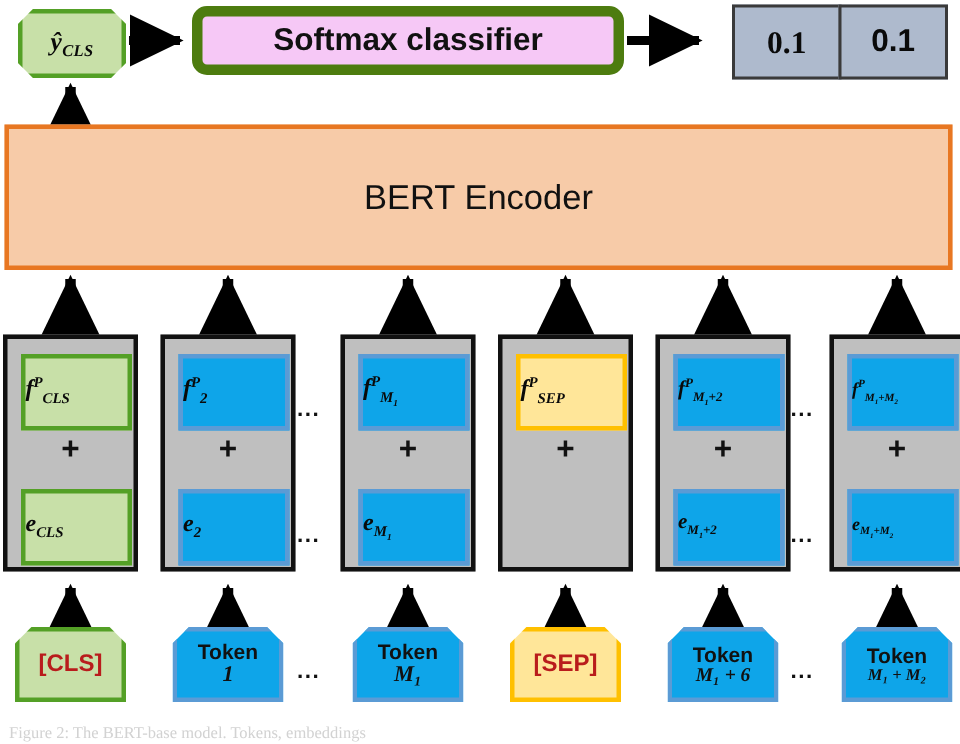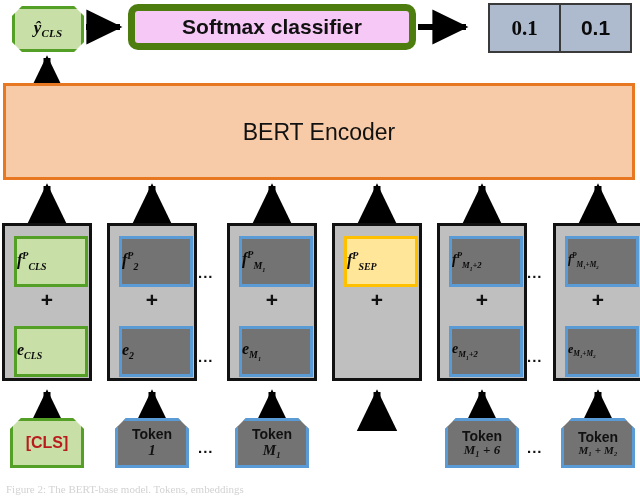--- a/index.html
+++ b/index.html
@@ -89,21 +89,21 @@
     display: flex; align-items: center; justify-content: flex-start;
     border-width: 3px; border-style: solid;
   }
   .inner-top { top: 10px; }
   .inner-bot { top: 100px; }
   .plus-sign {
     position: absolute; left: 0; right: 0; top: 62px;
     text-align: center;
     font-size: 21px; font-weight: bold; color: #111;
   }
-  .blue  { background: #737373; border-color: #5b9bd5; }
+  .blue  { background: #0ea5e9; border-color: #5b9bd5; }
   .green { background: #c8e0a8; border-color: #54a026; }
   .gold  { background: #ffe699; border-color: #ffc000; }
 
   .math {
     font-family: "Liberation Serif", serif;
     font-weight: bold; font-style: italic;
     color: #0a0a0a; white-space: nowrap; line-height: 1;
   }
   .m-lg { font-size: 16px; }
   .m-md { font-size: 14px; }
@@ -266,20 +266,23 @@
   <div class="abs token-box blue" style="left:115px;">
     <span class="token-kw">Token</span>
     <span class="token-sub" style="font-size:15px;">1</span>
   </div>
 
   <div class="abs token-box blue" style="left:235px;">
     <span class="token-kw">Token</span>
     <span class="token-sub" style="font-size:15px;">M₁</span>
   </div>
 
+  <div class="abs token-box gold" style="left:340px;">
+    <span class="token-special">[SEP]</span>
+  </div>
 
   <div class="abs token-box blue" style="left:445px;">
     <span class="token-kw">Token</span>
     <span class="token-sub" style="font-size:13px;">M₁ + 6</span>
   </div>
 
   <div class="abs token-box blue" style="left:561px;">
     <span class="token-kw">Token</span>
     <span class="token-sub" style="font-size:11px;">M₁ + M₂</span>
   </div>

